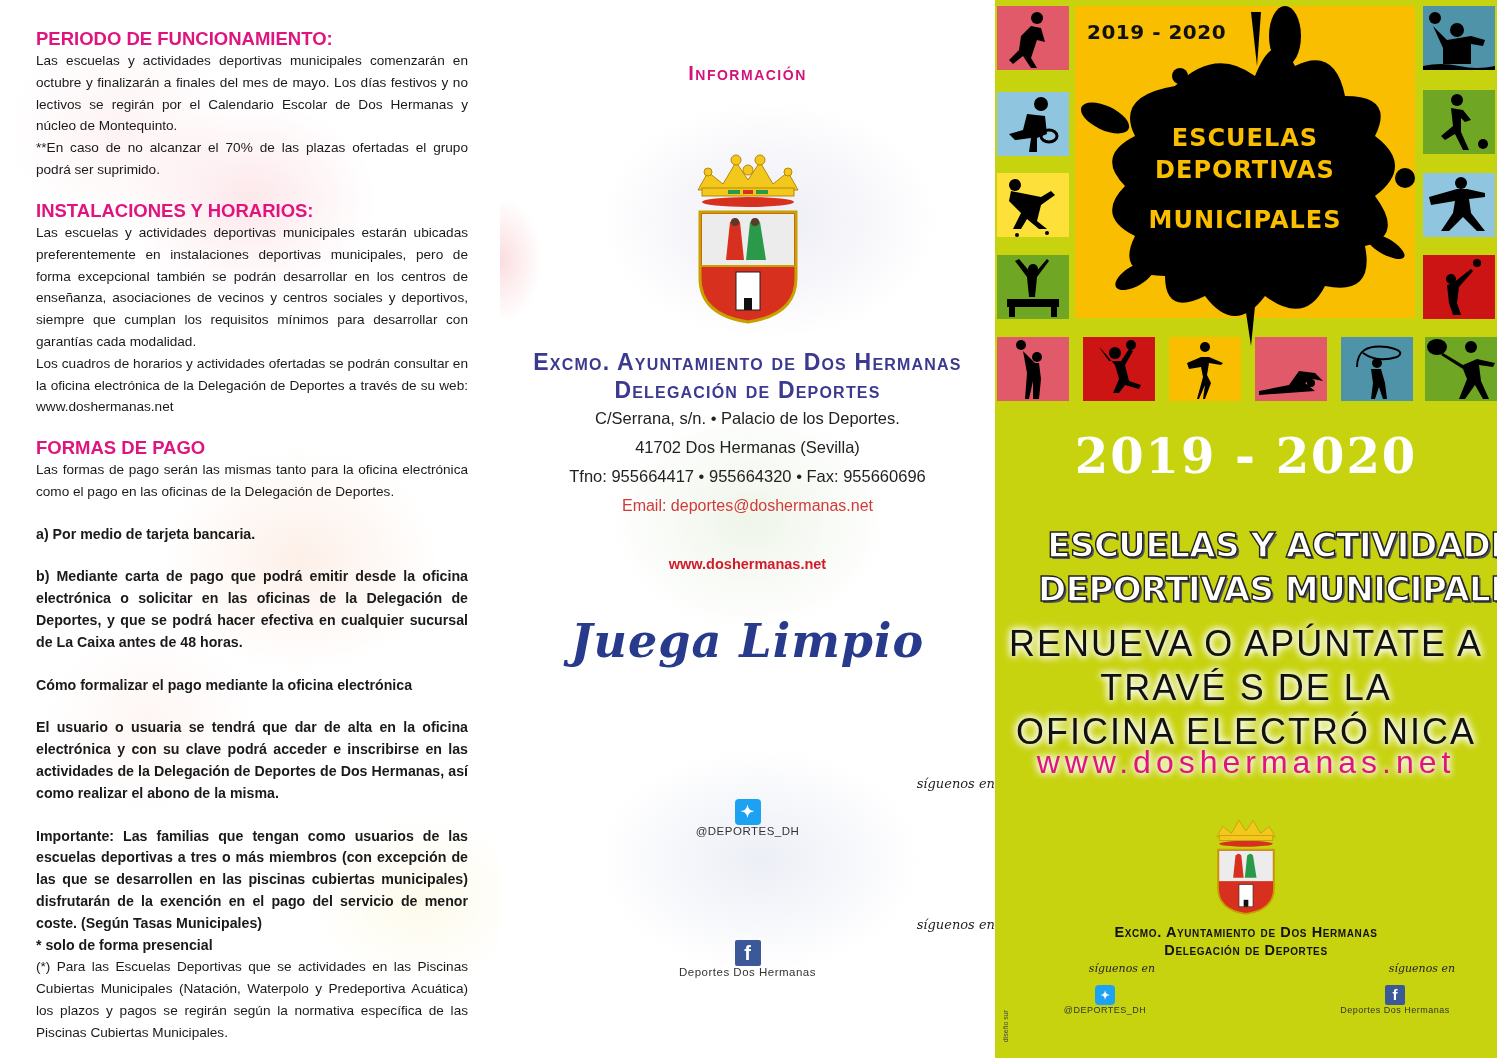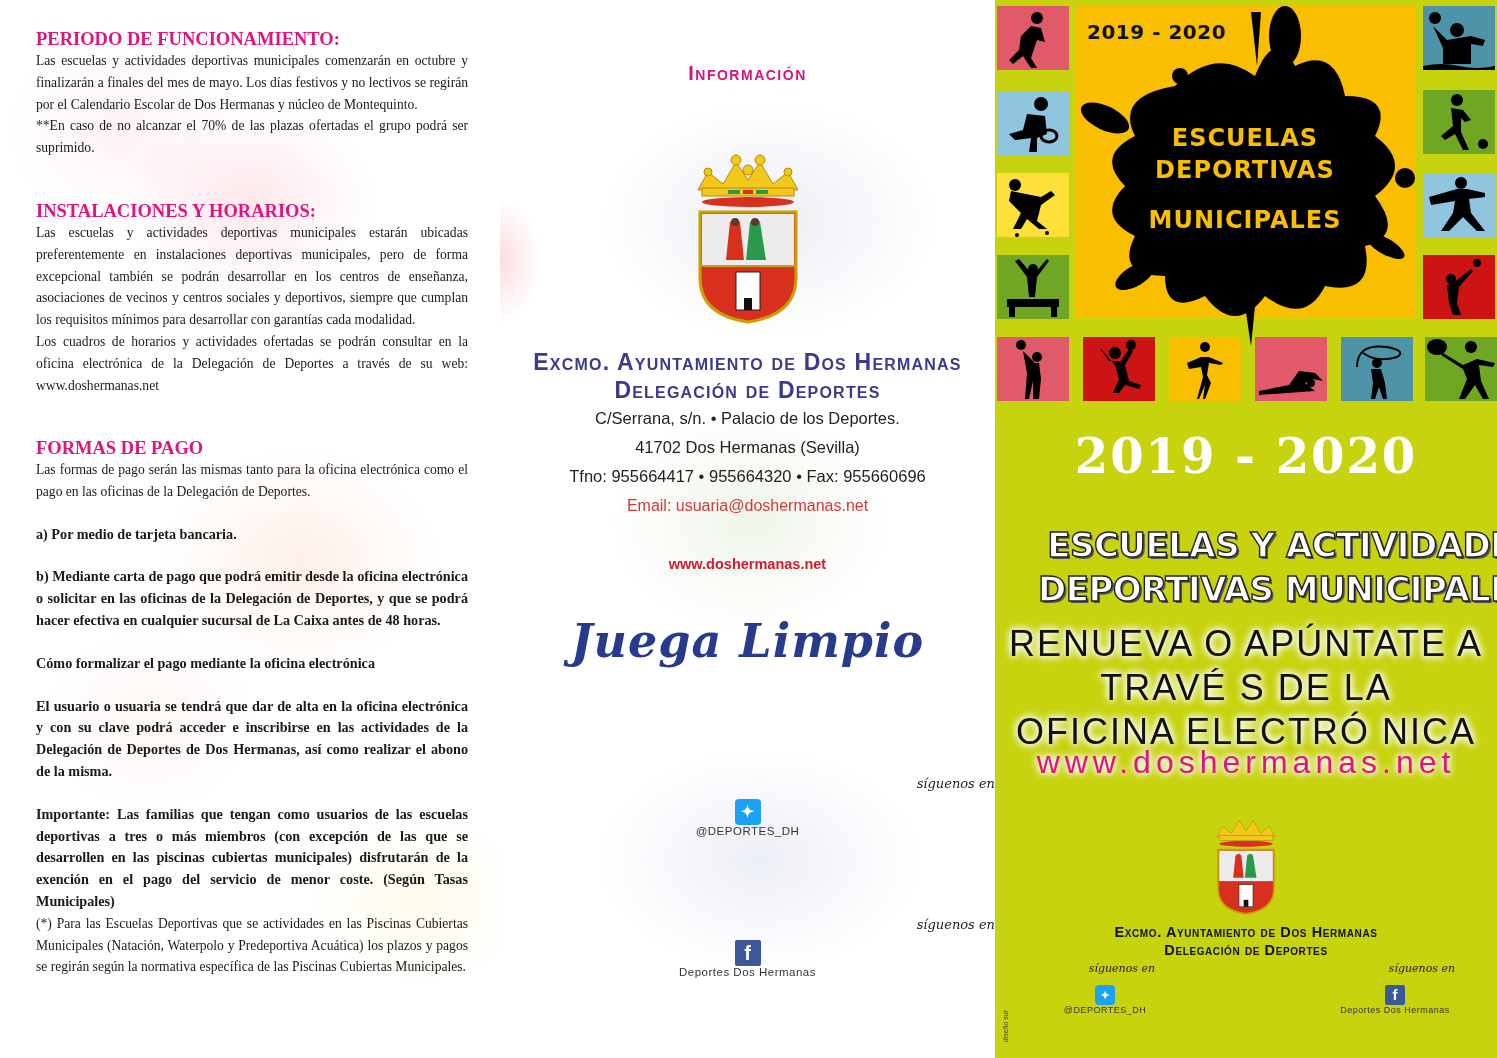--- a/index.html
+++ b/index.html
@@ -11,21 +11,20 @@
   
   .panel-left {
     position: absolute; left: 0; top: 0; width: 500px; height: 1058px;
     background:
       radial-gradient(ellipse 180px 140px at 250px 200px, rgba(240,110,130,0.16), transparent 70%),
       radial-gradient(ellipse 160px 140px at 120px 130px, rgba(245,150,160,0.12), transparent 70%),
       radial-gradient(ellipse 200px 160px at 300px 560px, rgba(245,170,130,0.18), transparent 70%),
       radial-gradient(ellipse 150px 130px at 150px 720px, rgba(245,180,160,0.12), transparent 70%),
       radial-gradient(ellipse 160px 120px at 420px 900px, rgba(245,230,140,0.18), transparent 70%),
       #ffffff;
-    font-family: Liberation Serif, serif;
   }
   .lt-section { position: absolute; left: 36px; width: 432px; }
   .lt-heading {
     color: #e0147e; font-weight: bold; font-size: 18.5px; line-height: 22px; margin: 0;
   }
   .lt-p {
     color: #1a1a1a; font-size: 13.6px; line-height: 21.8px; margin: 0; text-align: justify;
   }
   .lt-p.bold { font-weight: bold; font-size: 14.2px; }
   .lt-gap { height: 21px; }
@@ -140,20 +139,21 @@
     <div class="lt-gap"></div>
     <p class="lt-p bold">a) Por medio de tarjeta bancaria.</p>
     <div class="lt-gap"></div>
     <p class="lt-p bold">b) Mediante carta de pago que podrá emitir desde la oficina electrónica o solicitar en las oficinas de la Delegación de Deportes, y que se podrá hacer efectiva en cualquier sucursal de La Caixa antes de 48 horas.</p>
     <div class="lt-gap"></div>
     <p class="lt-p bold">Cómo formalizar el pago mediante la oficina electrónica</p>
     <div class="lt-gap"></div>
     <p class="lt-p bold">El usuario o usuaria se tendrá que dar de alta en la oficina electrónica y con su clave podrá acceder e inscribirse en las actividades de la Delegación de Deportes de Dos Hermanas, así como realizar el abono de la misma.</p>
     <div class="lt-gap"></div>
     <p class="lt-p bold">Importante: Las familias que tengan como usuarios de las escuelas deportivas a tres o más miembros (con excepción de las que se desarrollen en las piscinas cubiertas municipales) disfrutarán de la exención en el pago del servicio de menor coste. (Según Tasas Municipales)</p>
+    <p class="lt-p bold" style="font-weight:bold;">* solo de forma presencial</p>
     <p class="lt-p">(*) Para las Escuelas Deportivas que se actividades en las Piscinas Cubiertas Municipales (Natación, Waterpolo y Predeportiva Acuática) los plazos y pagos se regirán según la normativa específica de las Piscinas Cubiertas Municipales.</p>
   </div>
 </div>
 
 <div class="panel-mid">
   <div class="mid-center info-title">Información</div>
 
   <svg class="coat" style="left:188px; top:150px;" width="120" height="175" viewBox="0 0 120 175">
 
     <path d="M10 40 L20 22 L35 34 L48 12 L60 30 L72 12 L85 34 L100 22 L110 40 Z" fill="#f2c81c" stroke="#b8860b" stroke-width="1"></path>
@@ -180,21 +180,21 @@
     <rect x="48" y="122" width="24" height="38" fill="#ffffff" stroke="#222" stroke-width="1"></rect>
     <rect x="56" y="148" width="8" height="12" fill="#111"></rect>
   </svg>
 
   <div class="mid-center" style="top:348px;">
     <div class="org-line">Excmo. Ayuntamiento de Dos Hermanas</div>
     <div class="org-line">Delegación de Deportes</div>
     <div class="addr-line">C/Serrana, s/n. • Palacio de los Deportes.</div>
     <div class="addr-line">41702 Dos Hermanas (Sevilla)</div>
     <div class="addr-line">Tfno: 955664417 • 955664320 • Fax: 955660696</div>
-    <div class="email-line">Email: usuaria@doshermanas.net</div>
+    <div class="email-line">Email: deportes@doshermanas.net</div>
   </div>
 
   <div class="mid-center web-line" style="top:556px;">www.doshermanas.net</div>
 
   <div class="mid-center" style="top:612px;">
     <div class="slogan">Juega Limpio</div>
   </div>
 
   <div class="mid-center" style="top:776px;">
     <div class="follow">síguenos en</div>

